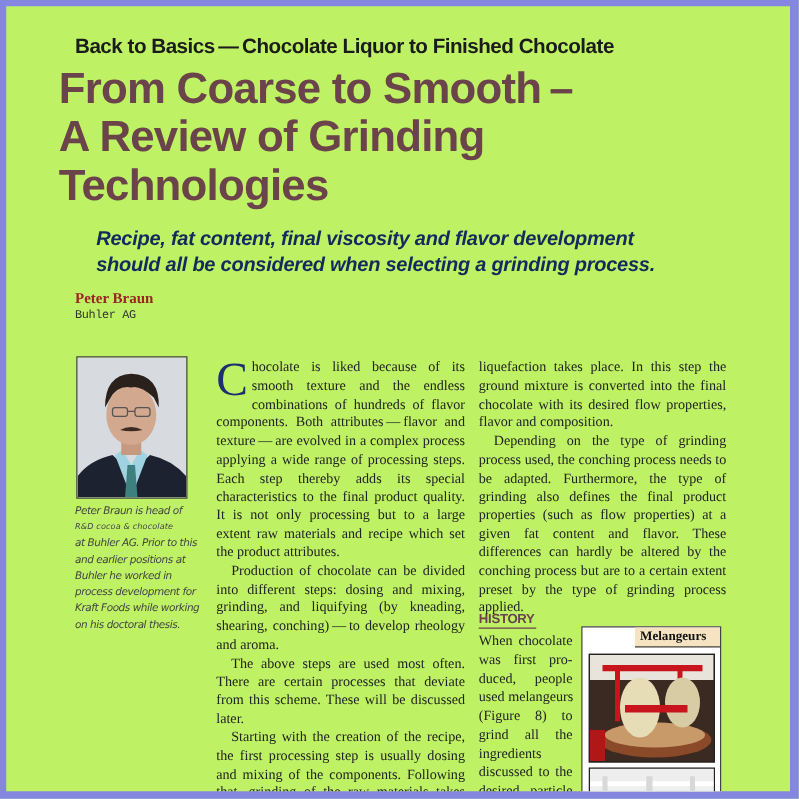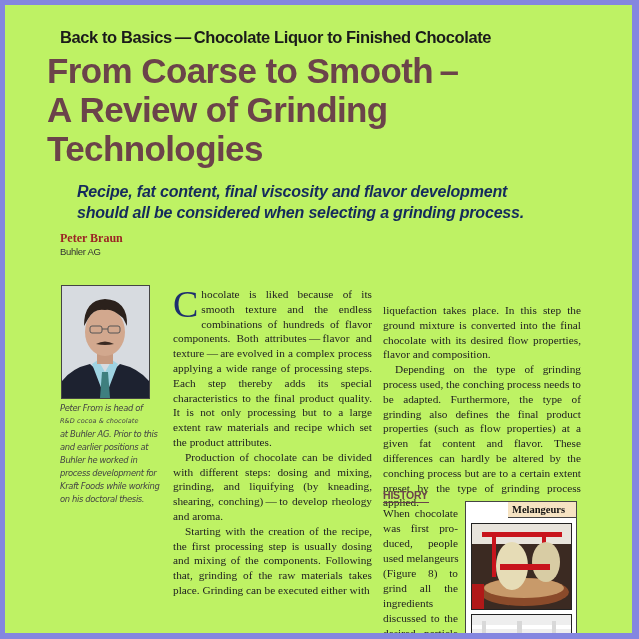--- a/index.html
+++ b/index.html
@@ -31,21 +31,21 @@
     font-size: 16px; line-height: 21px; color: #142a5c; letter-spacing: -0.2px; margin-left: 17px;
   }
   .deck div { white-space: nowrap; }
   .author-name {
     position: absolute; left: 55px; top: 226px;
     font-family: "Liberation Serif", serif; font-weight: bold;
     font-size: 12px; color: #9b2424;
   }
   .author-org {
     position: absolute; left: 55px; top: 241px;
-    font-family: Liberation Sans, sans-serif; font-size: 9.5px; color: #333;
+    font-family: Liberation Mono, monospace; font-size: 9.5px; color: #333;
     letter-spacing: -0.3px;
   }
   .photo {
     position: absolute; left: 56px; top: 280px; width: 87px; height: 112px;
     border: 1px solid #444; overflow: hidden;
     background: linear-gradient(180deg, #dfe2e6 0%, #cfd3d8 100%);
   }
   .photo svg { display: block; }
   .bio {
     position: absolute; left: 55px; top: 397px; width: 100px;
@@ -53,21 +53,21 @@
     font-size: 8.4px; line-height: 13px; color: #444; letter-spacing: -0.35px;
   }
   .bio div { white-space: nowrap; }
   .bio .sc { font-size: 6.5px; letter-spacing: 0.1px; }
   .col {
     position: absolute; top: 282px; width: 199px;
     font-family: "Liberation Serif", serif; font-size: 11.3px; line-height: 14.8px;
     color: #222; text-align: justify;
   }
   .col1 { left: 168px; }
-  .col2 { left: 378px; width: 198px; margin-top: 16px; }
+  .col2 { left: 378px; width: 198px; }
   .col p { margin: 0; text-indent: 12px; }
   .col p.first { text-indent: 0; }
   .dropcap {
     float: left; font-size: 38px; line-height: 30px; color: #1e2f6e;
     margin: 2px 3px 0 0; font-family: "Liberation Serif", serif;
   }
   .history-head {
     position: absolute; left: 378px; top: 484px;
     font-family: "Liberation Sans", sans-serif; font-weight: bold;
     font-size: 10.5px; color: #6b434a; letter-spacing: -0.2px;
@@ -136,33 +136,34 @@
 
       <rect x="28" y="40" width="12" height="7" rx="2" fill="none" stroke="#555" stroke-width="1"></rect>
       <rect x="46" y="40" width="12" height="7" rx="2" fill="none" stroke="#555" stroke-width="1"></rect>
       <line x1="40" y1="43" x2="46" y2="43" stroke="#555" stroke-width="1"></line>
 
       <path d="M34 58 Q43 53 52 58 Q43 60 34 58 Z" fill="#3a2a22"></path>
     </svg>
   </div>
 
   <div class="bio">
-    <div>Peter From is head of</div>
+    <div>Peter Braun is head of</div>
     <div class="sc">R&amp;D cocoa &amp; chocolate</div>
     <div>at Buhler AG. Prior to this</div>
     <div>and earlier positions at</div>
     <div>Buhler he worked in</div>
     <div>process development for</div>
     <div>Kraft Foods while working</div>
     <div>on his doctoral thesis.</div>
   </div>
 
   <div class="col col1">
     <p class="first"><span class="dropcap">C</span><span>hocolate is liked because of its smooth texture and the endless combinations of hundreds of flavor components. Both attributes — flavor and texture — are evolved in a complex process applying a wide range of processing steps. Each step thereby adds its special characteristics to the final product quality. It is not only processing but to a large extent raw materials and recipe which set the product attributes.</span></p>
-    <p>Production of chocolate can be divided with different steps: dosing and mixing, grinding, and liquifying (by kneading, shearing, conching) — to develop rheology and aroma.</p>
+    <p>Production of chocolate can be divided into different steps: dosing and mixing, grinding, and liquifying (by kneading, shearing, conching) — to develop rheology and aroma.</p>
+    <p>The above steps are used most often. There are certain processes that deviate from this scheme. These will be discussed later.</p>
     <p>Starting with the creation of the recipe, the first processing step is usually dosing and mixing of the components. Following that, grinding of the raw materials takes place. Grinding can be executed either with</p>
   </div>
 
   <div class="col col2">
     <p class="first">liquefaction takes place. In this step the ground mixture is converted into the final chocolate with its desired flow properties, flavor and composition.</p>
     <p>Depending on the type of grinding process used, the conching process needs to be adapted. Furthermore, the type of grinding also defines the final product properties (such as flow properties) at a given fat content and flavor. These differences can hardly be altered by the conching process but are to a certain extent preset by the type of grinding process applied.</p>
   </div>
 
   <div class="history-head">HISTORY</div>
   <div class="history-text">

